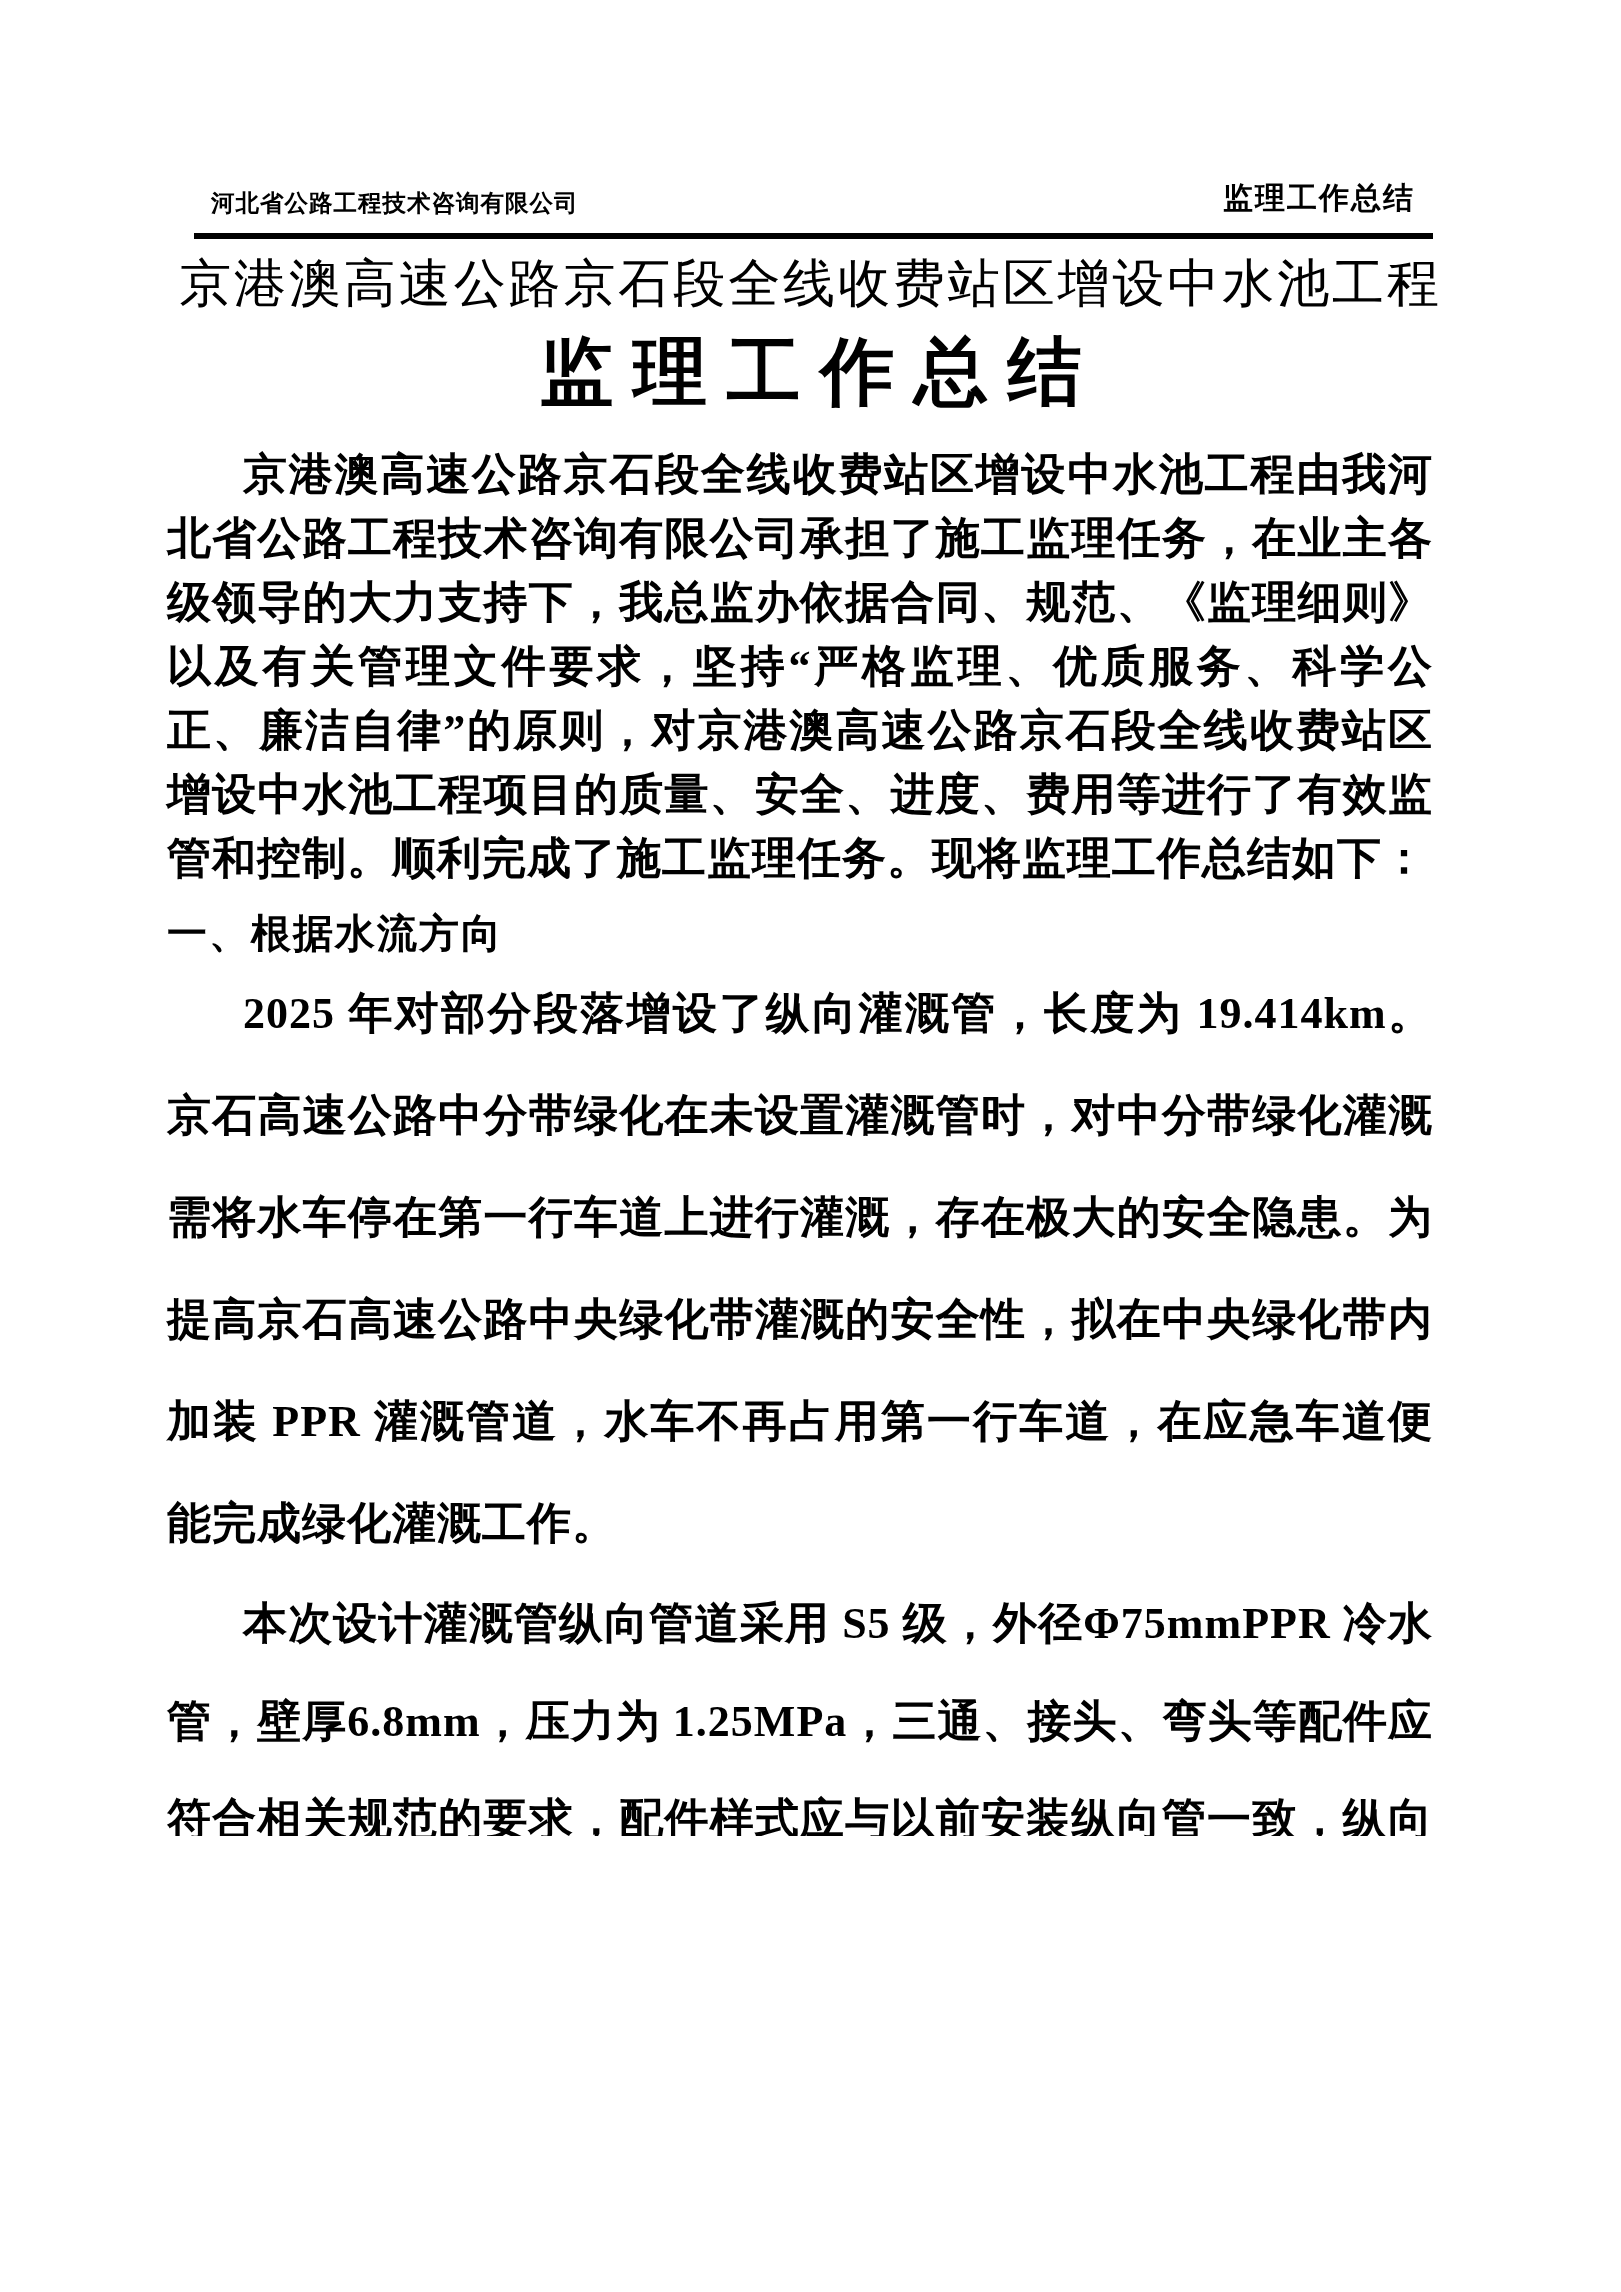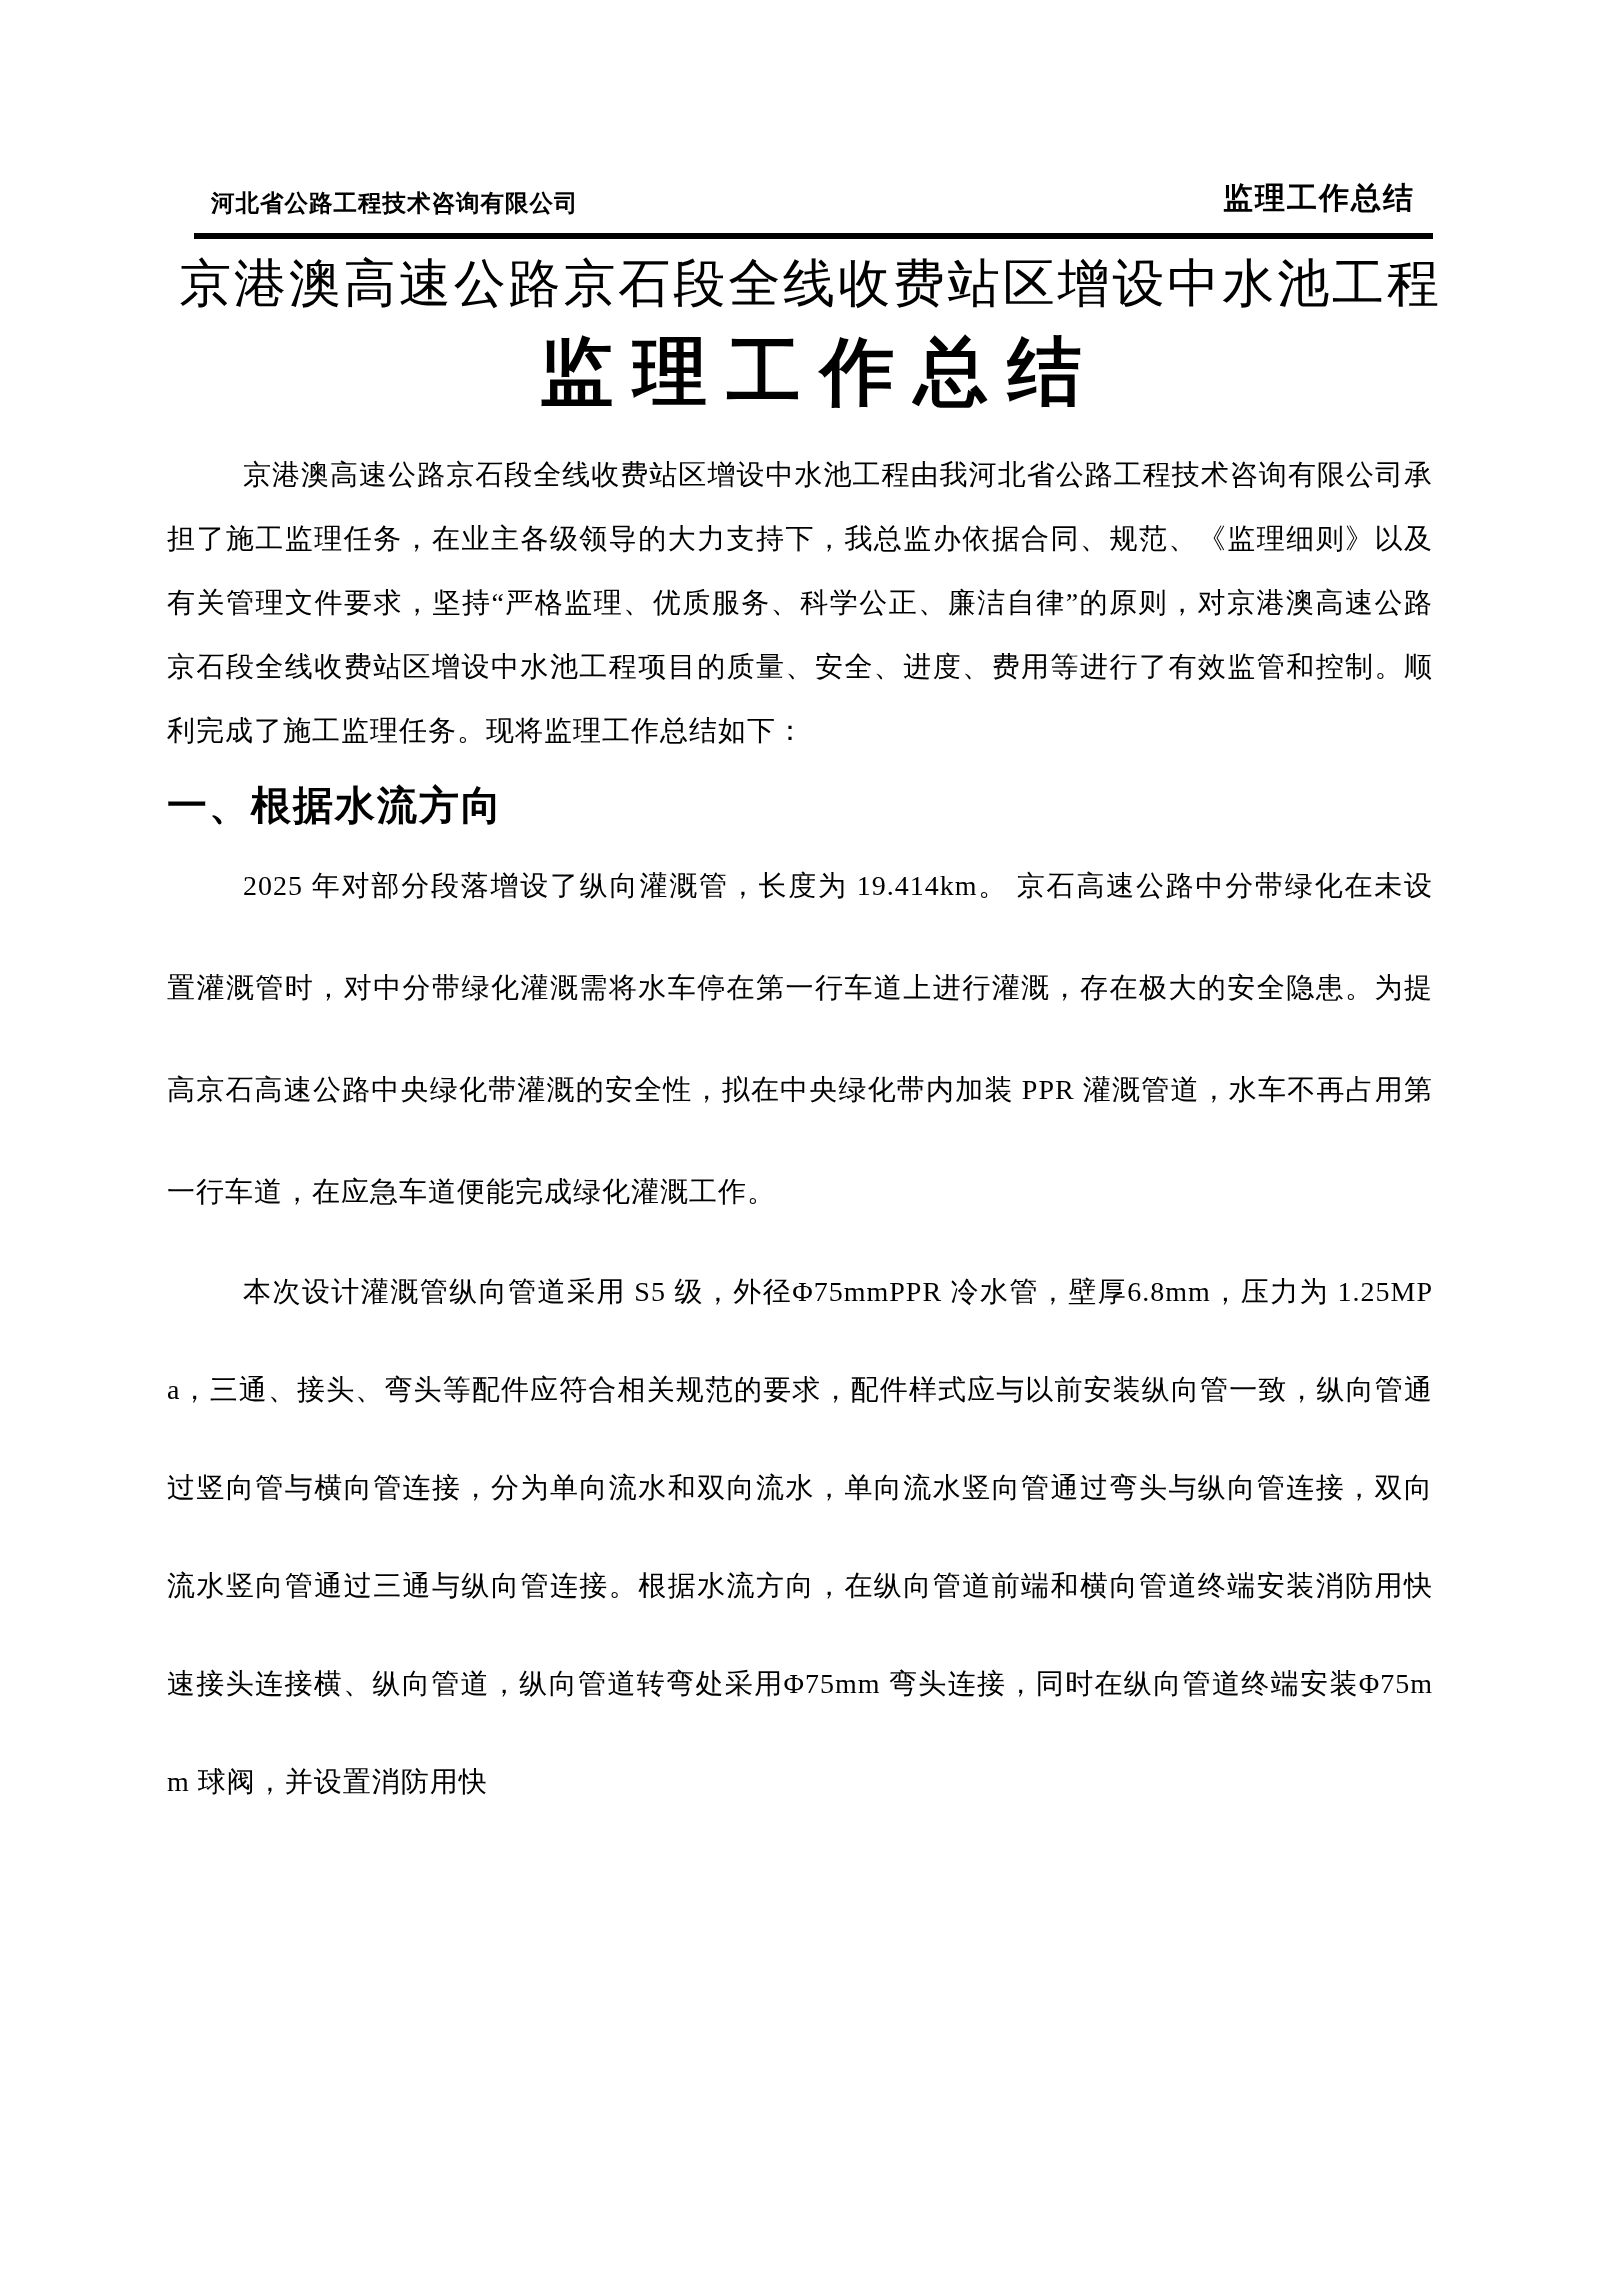--- a/index.html
+++ b/index.html
@@ -68,26 +68,27 @@
   }
 
   
   .content {
     position: absolute;
     left: 167px;
     top: 443px;
     width: 1266px;
   }
   .para {
-    font-size: 28px;
+    font-size: 44px;
     text-align: justify;
     text-justify: inter-ideograph;
     text-indent: 76px;
     letter-spacing: 1px;
     word-break: break-all;
+    font-weight: bold;
   }
   .para-tight  { line-height: 64px; }
   .para-loose  { line-height: 102px; }
   .para-loose2 { line-height: 98px; }
   .sec-heading {
     font-family: "Liberation Sans", "DejaVu Sans", sans-serif;
     font-size: 40px;
     font-weight: bold;
     line-height: 49px;
     letter-spacing: 2px;

